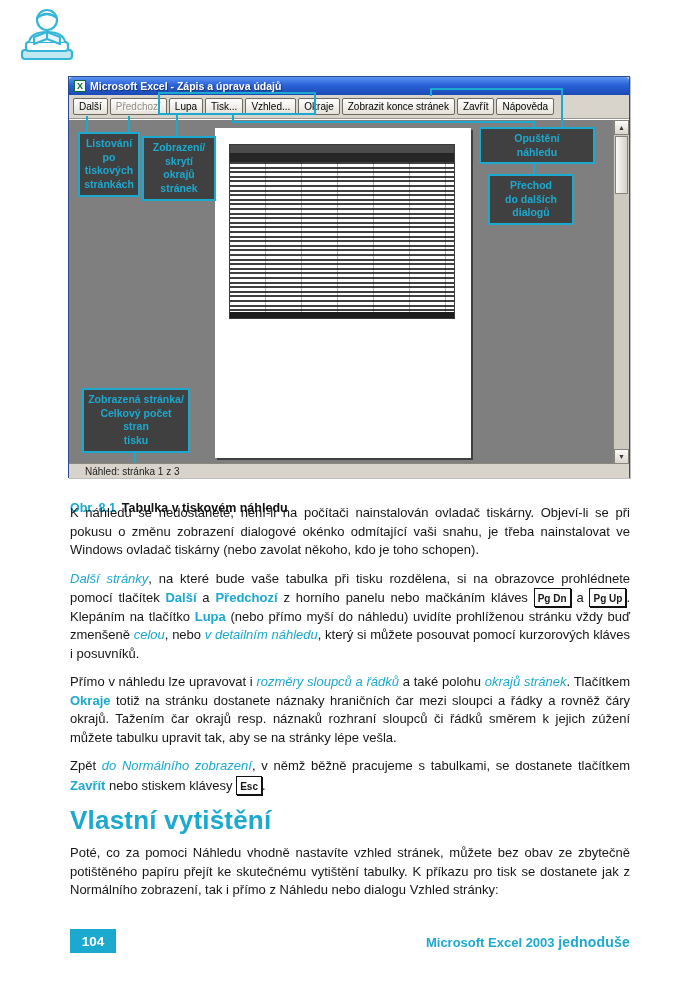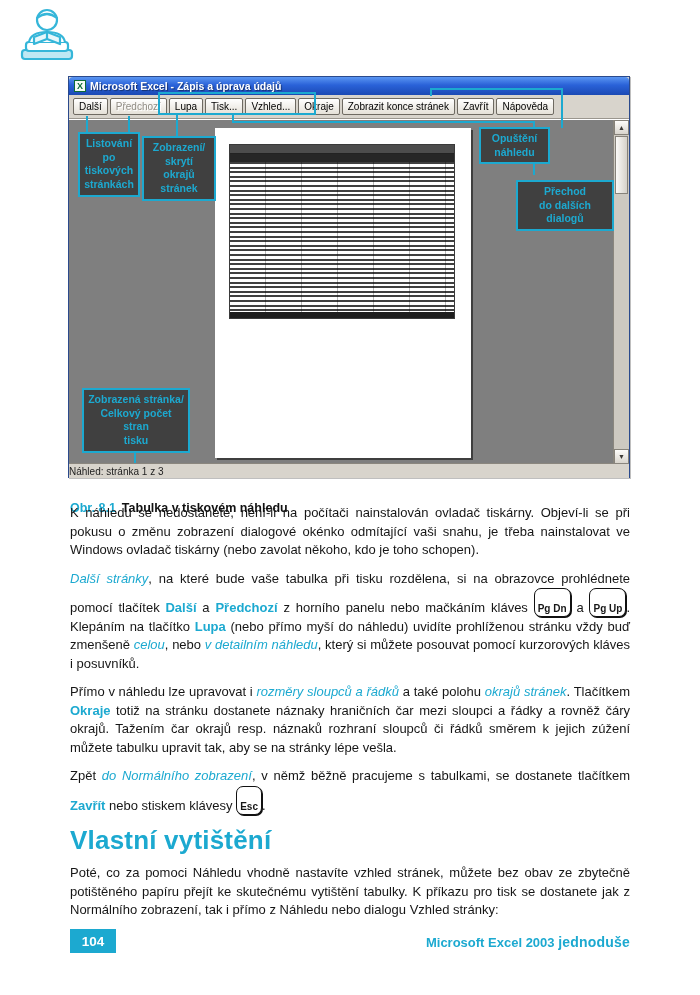--- a/index.html
+++ b/index.html
@@ -61,21 +61,21 @@
     display:flex; flex-direction:column; align-items:stretch;
   }
   .sb-btn {
     height:15px; font-size:7px; line-height:14px; text-align:center; color:#3c3a36;
     background:linear-gradient(180deg,#fdfcfa,#d9d5cd); border:1px solid #86827a;
   }
   .sb-btn.down { margin-top:auto; }
   .sb-thumb { height:58px; margin:1px; background:linear-gradient(90deg,#fbfaf8,#d5d1c9); border:1px solid #86827a; }
   .statusbar {
     height:15px; background:#d8d4cc; border-top:1px solid #8a867e;
-    font-size:10px; color:#222; padding:1px 0; display:flex; align-items:center;
+    font-size:10px; color:#222; padding:1px 16px; display:flex; align-items:center;
   }
 
   
   .callout {
     position:absolute; border:2px solid var(--accent); background:#404040; color:var(--accent);
     font-weight:bold; font-size:10.5px; line-height:1.3; text-align:center;
     padding:3px 4px; white-space:pre-line; z-index:5;
   }
   .conn { position:absolute; background:var(--accent); z-index:4; }
   .conn-rect { position:absolute; border:2px solid var(--accent); background:transparent; z-index:4; }
@@ -88,21 +88,21 @@
   
   #article { position:absolute; left:70px; top:504px; width:560px; text-align:justify;
     font-size:13px; line-height:18.5px; color:#161616; }
   #article p { margin:0 0 10px; }
   #article h1 { color:var(--accent); font-size:26px; line-height:30px; font-weight:bold;
     letter-spacing:.2px; margin:6px 0 9px; text-align:left; }
   .seg-ab { color:var(--accent); font-weight:bold; }
   .seg-ai { color:var(--accent); font-style:italic; }
   .seg-key {
     display:inline-block; font-size:10px; font-weight:bold; line-height:12px;
-    padding:14px 3px 1px; border:1.4px solid #111; border-radius:7px; background:#fff;
+    padding:4px 3px 1px; border:1.4px solid #111; border-radius:0; background:#fff;
     box-shadow:1px 1px 0 #111; white-space:nowrap; vertical-align:baseline;
   }
 
   
   #footer-pageno {
     position:absolute; left:70px; top:929px; width:46px; height:24px;
     background:var(--accent); color:#fff; font-weight:bold; font-size:13.5px;
     display:flex; align-items:center; justify-content:center;
   }
   #footer-brand {
@@ -177,23 +177,23 @@
   <div class="conn" style="left:232px; top:121px; width:303px; height:2px;"></div>
   <div class="conn" style="left:533px; top:121px; width:2px; height:54px;"></div>
   <div class="conn" style="left:134px; top:436px; width:2px; height:27px;"></div>
 
   <div class="callout" style="left:78px; top:132px; width:62px;">Listování po
 tiskových
 stránkách</div>
   <div class="callout" style="left:142px; top:136px; width:74px;">Zobrazení/
 skrytí okrajů
 stránek</div>
-  <div class="callout" style="left:479px; top:127px; width:71px;">Opuštění
+  <div class="callout" style="left:479px; top:127px; width:116px;">Opuštění
 náhledu</div>
-  <div class="callout" style="left:488px; top:180px; width:98px;margin-left:28px;">Přechod
+  <div class="callout" style="left:488px; top:174px; width:86px;">Přechod
 do dalších
 dialogů</div>
   <div class="callout" style="left:82px; top:388px; width:108px;">Zobrazená stránka/
 Celkový počet stran
 tisku</div>
 
   <div id="caption">
     <span class="cap-num">Obr. 8.1</span><span class="cap-text">Tabulka v tiskovém náhledu</span>
   </div>
 

